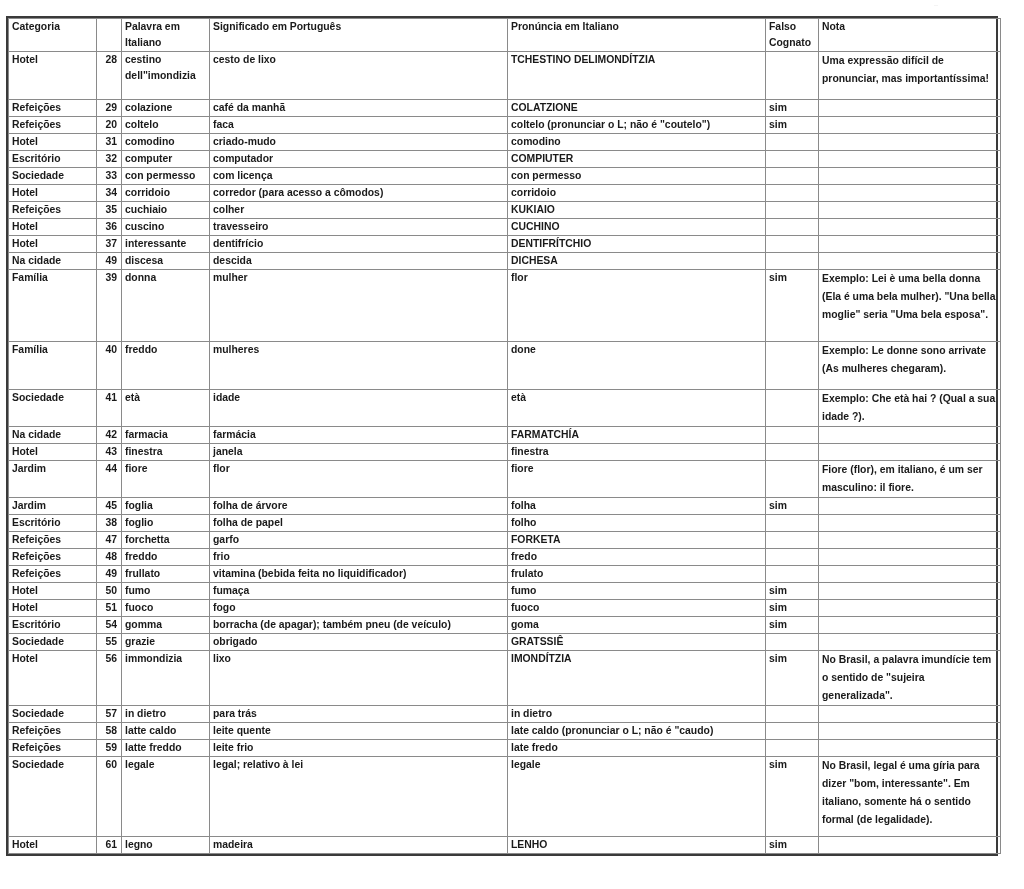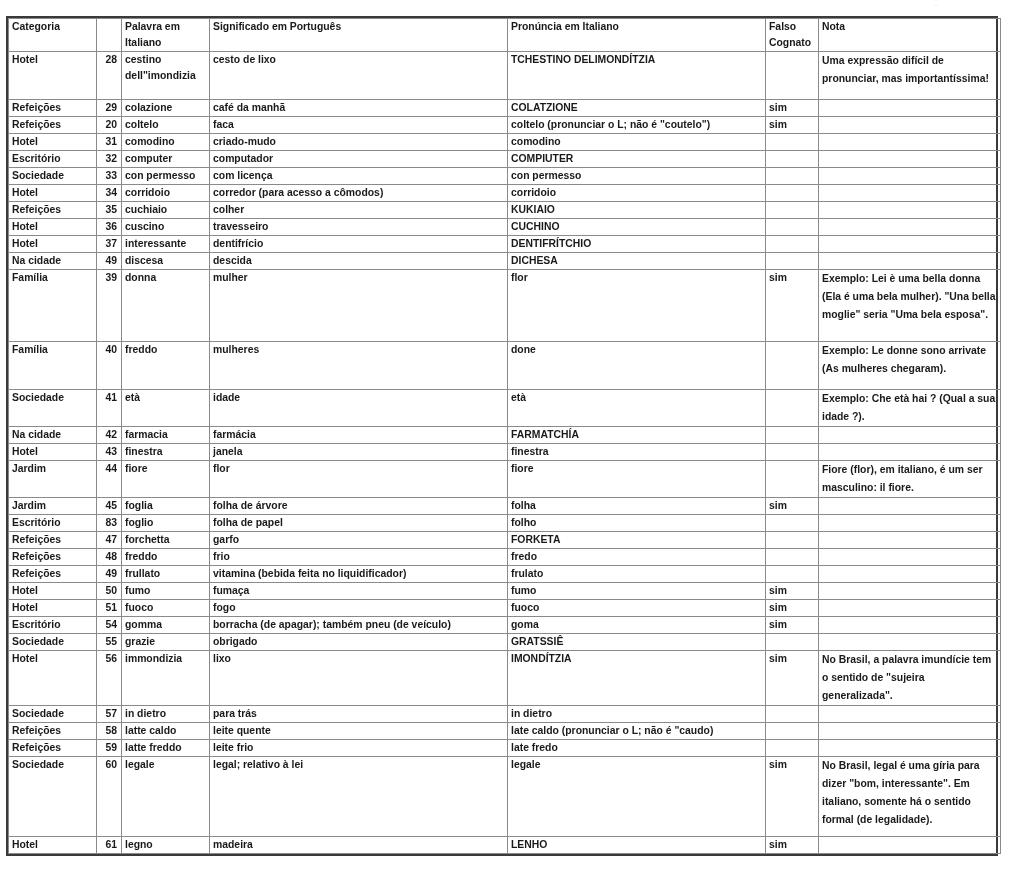--- a/index.html
+++ b/index.html
@@ -201,21 +201,21 @@
           <td>Jardim</td>
           <td class="num">45</td>
           <td>foglia</td>
           <td>folha de árvore</td>
           <td>folha</td>
           <td>sim</td>
           <td class="note"></td>
         </tr>
         <tr style="height: 16px;">
           <td>Escritório</td>
-          <td class="num">83</td>
+          <td class="num">38</td>
           <td>foglio</td>
           <td>folha de papel</td>
           <td>folho</td>
           <td></td>
           <td class="note"></td>
         </tr>
         <tr style="height: 16px;">
           <td>Refeições</td>
           <td class="num">47</td>
           <td>forchetta</td>

